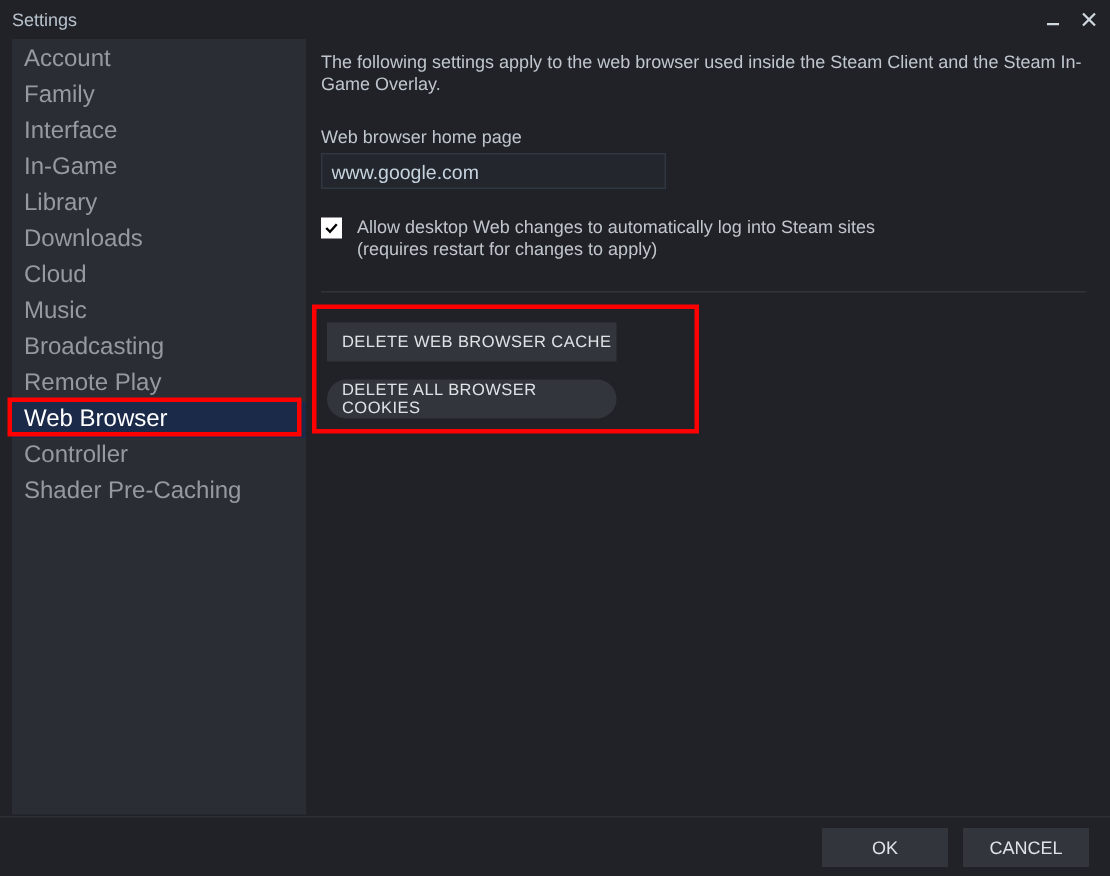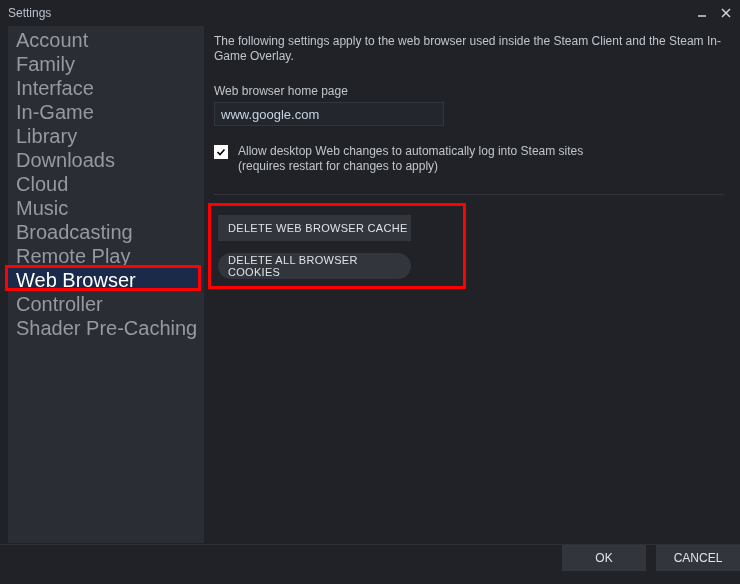--- a/index.html
+++ b/index.html
@@ -28,21 +28,21 @@
   .titlebar .tb-btn svg { width:10px; height:10px; }
   .body { display: flex; height: 517px; }
   .sidebar {
     width: 196px; margin-left: 8px;
     background: #2a2d34;
     padding-top: 2px;
   }
   .sidebar .item {
     height: 24px; line-height: 24px;
     padding-left: 8px;
-    font-size: 20px; color: #969aa0;
+    font-size: 16px; color: #969aa0;
     cursor: pointer;
     position: relative;
   }
   .sidebar .item.selected {
     background: #1a2a48;
     color: #ffffff;
   }
   .sidebar-highlight {
     position: absolute;
     border: 3px solid #ff0000;
@@ -92,22 +92,22 @@
   .action-btn + .action-btn { margin-top: 12px; border-radius: 13px; }
   .actions-wrap { margin-top: 14px; padding: 6px 6px 10px 4px; position: relative; }
   .actions-highlight {
     position: absolute;
     border: 3px solid #ff0000;
     pointer-events: none;
   }
   .footer {
     position: absolute; bottom: 0; left: 0; right: 0;
     height: 40px;
-    display: flex; align-items: flex-start; justify-content: flex-end;
-    gap: 10px;
+    display: flex; align-items: center; justify-content: flex-end;
+    padding-right: 14px; gap: 10px;
     border-top: 1px solid #2c2f35;
     background: #202228;
   }
   .footer button {
     width: 84px; height: 26px;
     background: #32353c;
     border: none;
     color: #dfe3e6;
     font-size: 12px;
     cursor: pointer;

